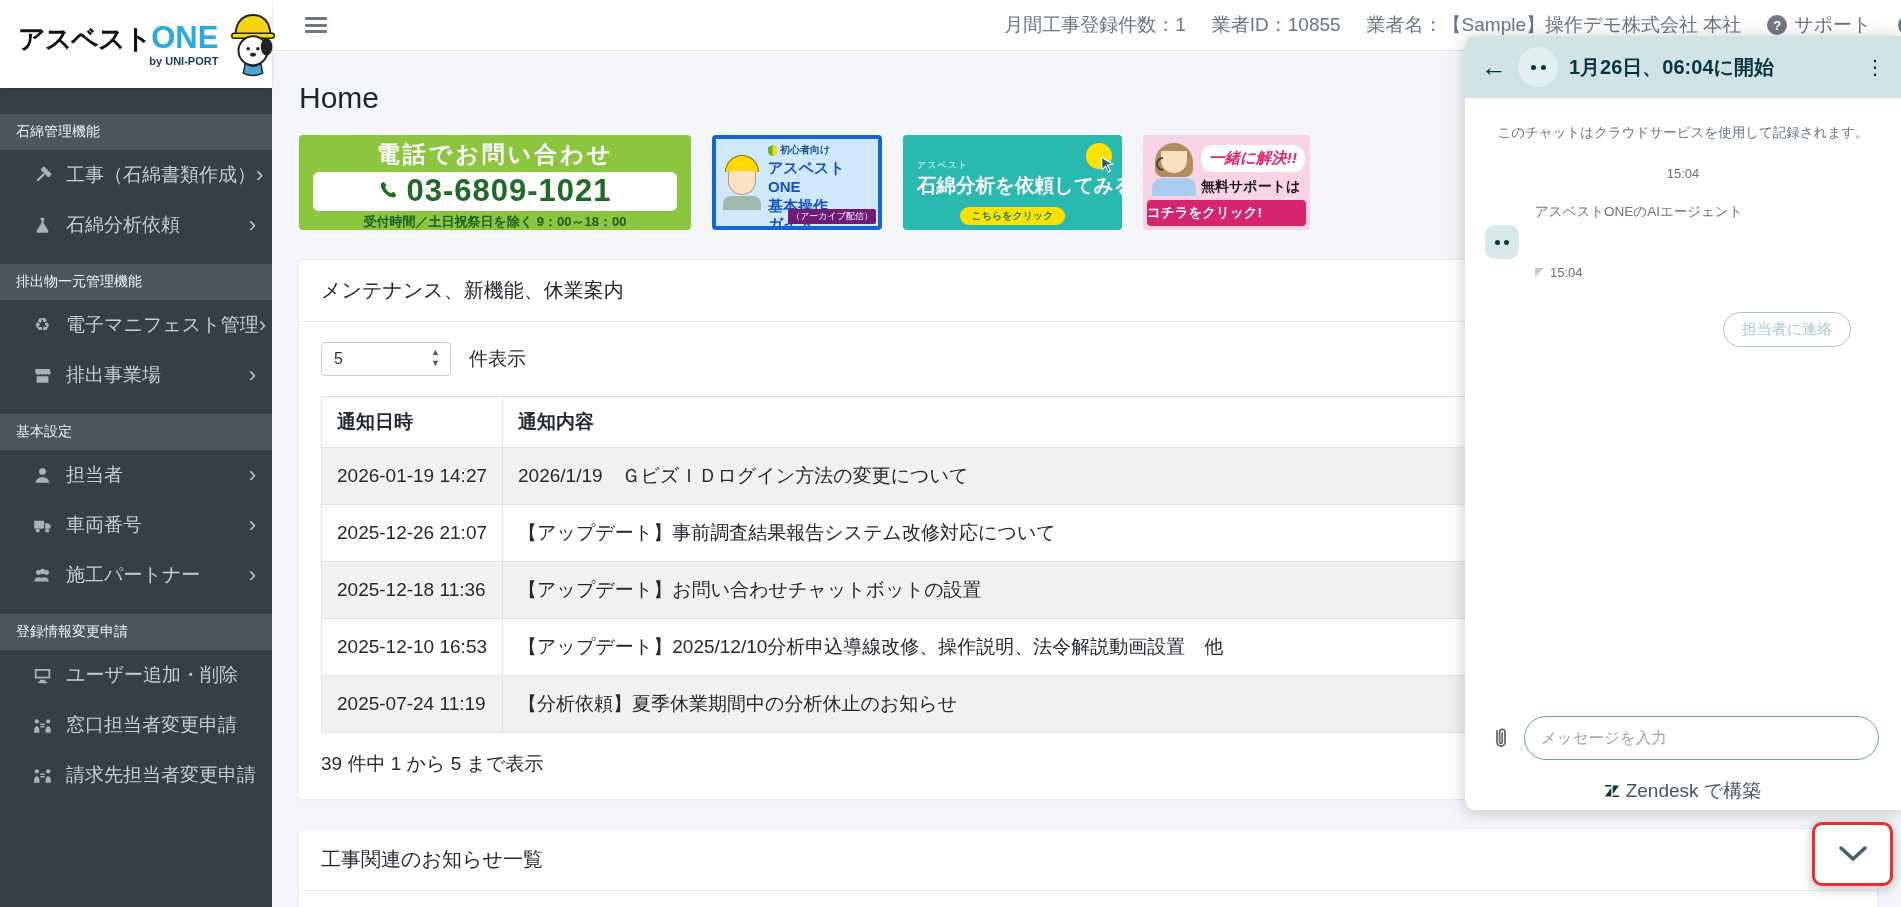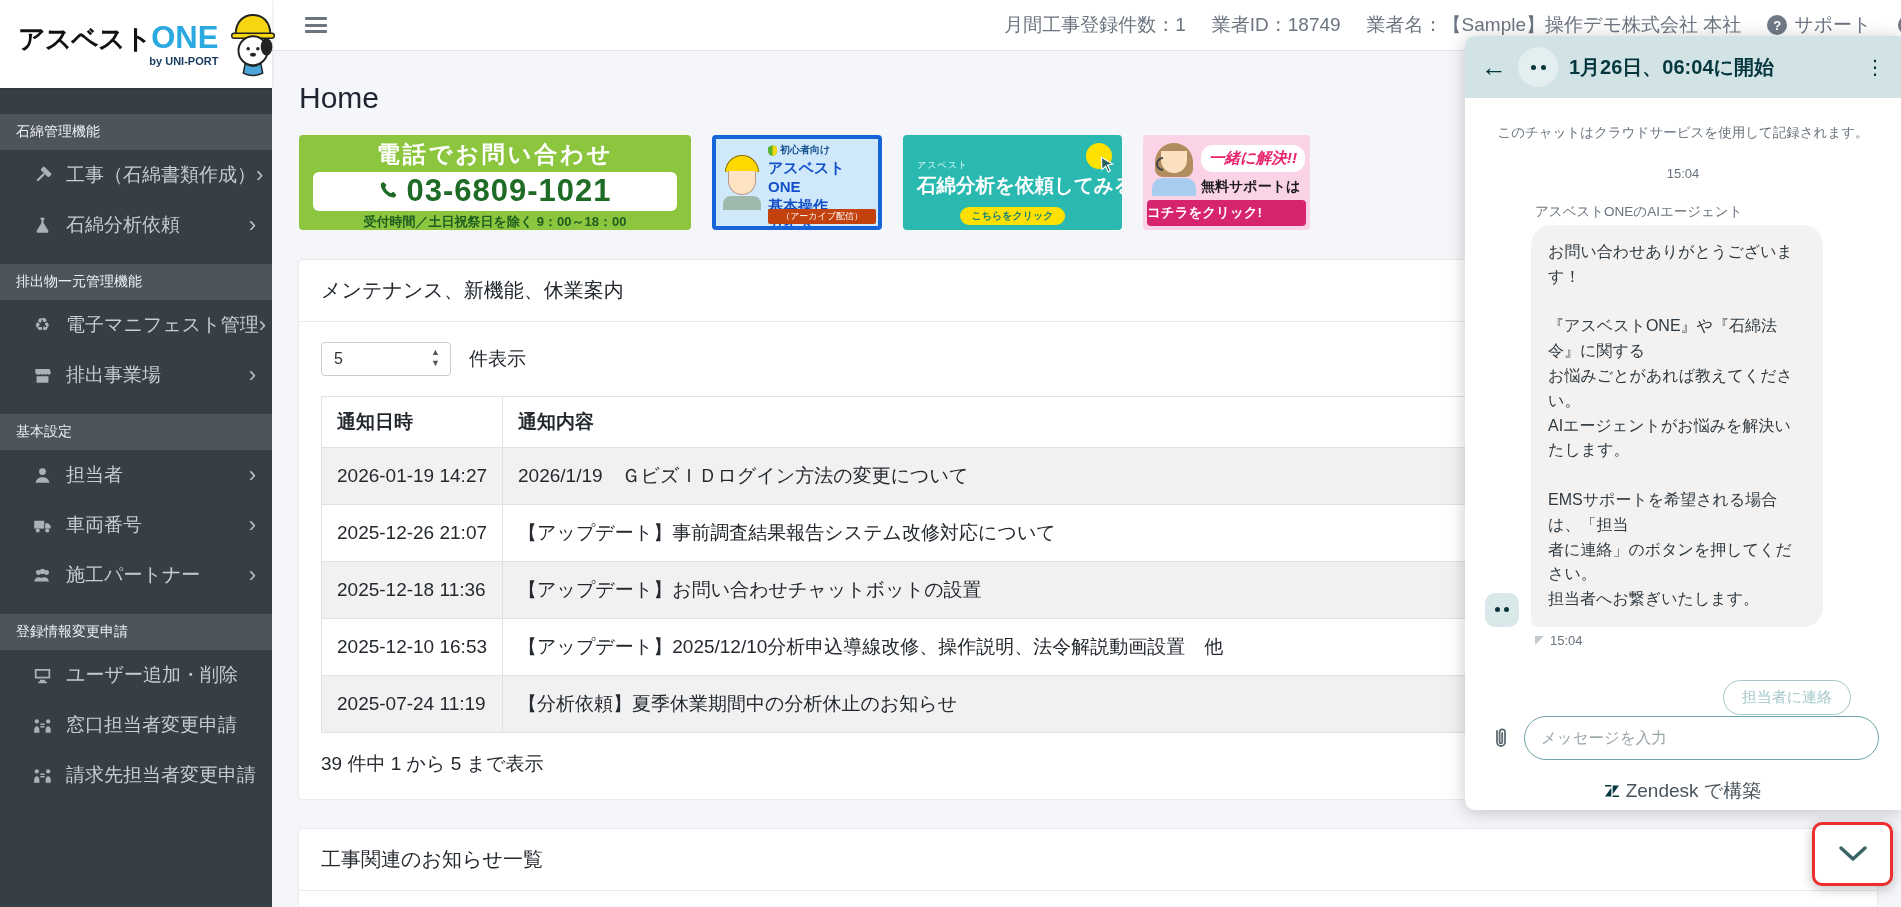--- a/index.html
+++ b/index.html
@@ -55,22 +55,22 @@
   .banner-phone { width:392px; background:#8cc63f; text-align:center; padding-top:4px; }
   .bp-title { color:#fff; font-weight:bold; font-size:23px; letter-spacing:3px; }
   .bp-numbox { background:#fff; border-radius:6px; margin:2px 14px; padding:1px 0 2px;
     display:flex; align-items:center; justify-content:center; gap:6px; }
   .bp-num { color:#1d6b24; font-weight:bold; font-size:31px; letter-spacing:1px; }
   .bp-hours { color:#1c5c20; font-weight:bold; font-size:13px; margin-top:1px; }
 
   .banner-guide { width:170px; background:#cfe9fb; border:4px solid #1565d8; padding:4px 4px 4px 52px; }
   .bg-tag { font-size:10px; font-weight:bold; color:#14508c; display:flex; align-items:center; gap:3px; }
   .bg-main { color:#1450c8; font-weight:bold; font-size:15px; line-height:1.25; margin-top:2px; }
-  .bg-note { position:absolute; right:2px; bottom:2px; background:#c2410c; color:#fff;
-    font-size:9px; padding:1px 13px; border-radius:2px; }
+  .bg-note { position:absolute; right:2px; bottom:2px; background:#701a75; color:#fff;
+    font-size:9px; padding:1px 3px; border-radius:2px; }
   .bg-worker { position:absolute; left:6px; top:16px; width:40px; height:56px; }
   .bg-worker .w-helm { width:34px; height:17px; border-radius:17px 17px 0 0; background:#ffd900;
     border:1.5px solid #8a6d00; border-bottom:none; margin:0 auto; }
   .bg-worker .w-face { width:28px; height:24px; border-radius:0 0 14px 14px; background:#fde3c2;
     border:1.5px solid #b98; border-top:none; margin:-1px auto 0; }
   .bg-worker .w-body { width:38px; height:14px; border-radius:8px 8px 0 0; background:#9fb9ad; margin:1px auto 0; }
 
   .banner-analysis { width:219px; background:#2ab9b0; padding:24px 12px 0 14px; }
   .ba-ruby { color:#eafffd; font-size:9px; letter-spacing:1px; }
   .ba-title { color:#fff; font-weight:bold; font-size:19.5px; white-space:nowrap; }
@@ -299,21 +299,21 @@
 </aside>
 
 <header class="topbar">
   <div class="hamburger">
       <span></span>
       <span></span>
       <span></span>
     </div>
   <div class="topbar-right">
     <span>月間工事登録件数：1</span>
-    <span>業者ID：18749</span>
+    <span>業者ID：10855</span>
     <span>業者名：【Sample】操作デモ株式会社 本社</span>
     <span class="tb-link">
       <span class="tb-circle">?</span>
       <span>サポート</span>
     </span>
     <span class="tb-link">
       <span class="tb-circle">
         <svg viewBox="0 0 16 16">
             <path d="M8 7.6a2.6 2.6 0 1 0 0-5.2 2.6 2.6 0 0 0 0 5.2zM3 13.6c.3-2.6 2.4-4.1 5-4.1s4.7 1.5 5 4.1z"></path>
           </svg>
@@ -462,29 +462,20 @@
 
   <div class="chat-scroll">
     <div class="chat-disclaimer">このチャットはクラウドサービスを使用して記録されます。</div>
     <div class="chat-time-center">15:04</div>
     <div class="chat-sender">アスベストONEのAIエージェント</div>
     <div class="msg-row">
       <span class="mini-avatar">
           <i></i>
           <i></i>
         </span>
-      <div class="msg-bubble">お問い合わせありがとうございます！
-
-『アスベストONE』や『石綿法令』に関する
-お悩みごとがあれば教えてください。
-AIエージェントがお悩みを解決いたします。
-
-EMSサポートを希望される場合は、「担当
-者に連絡」のボタンを押してください。
-担当者へお繋ぎいたします。</div>
     </div>
     <div class="msg-meta">
       <span class="msg-state"></span>
       <span>15:04</span>
     </div>
     <div class="chat-cta-row">
       <span class="chat-cta">担当者に連絡</span>
     </div>
   </div>
 

